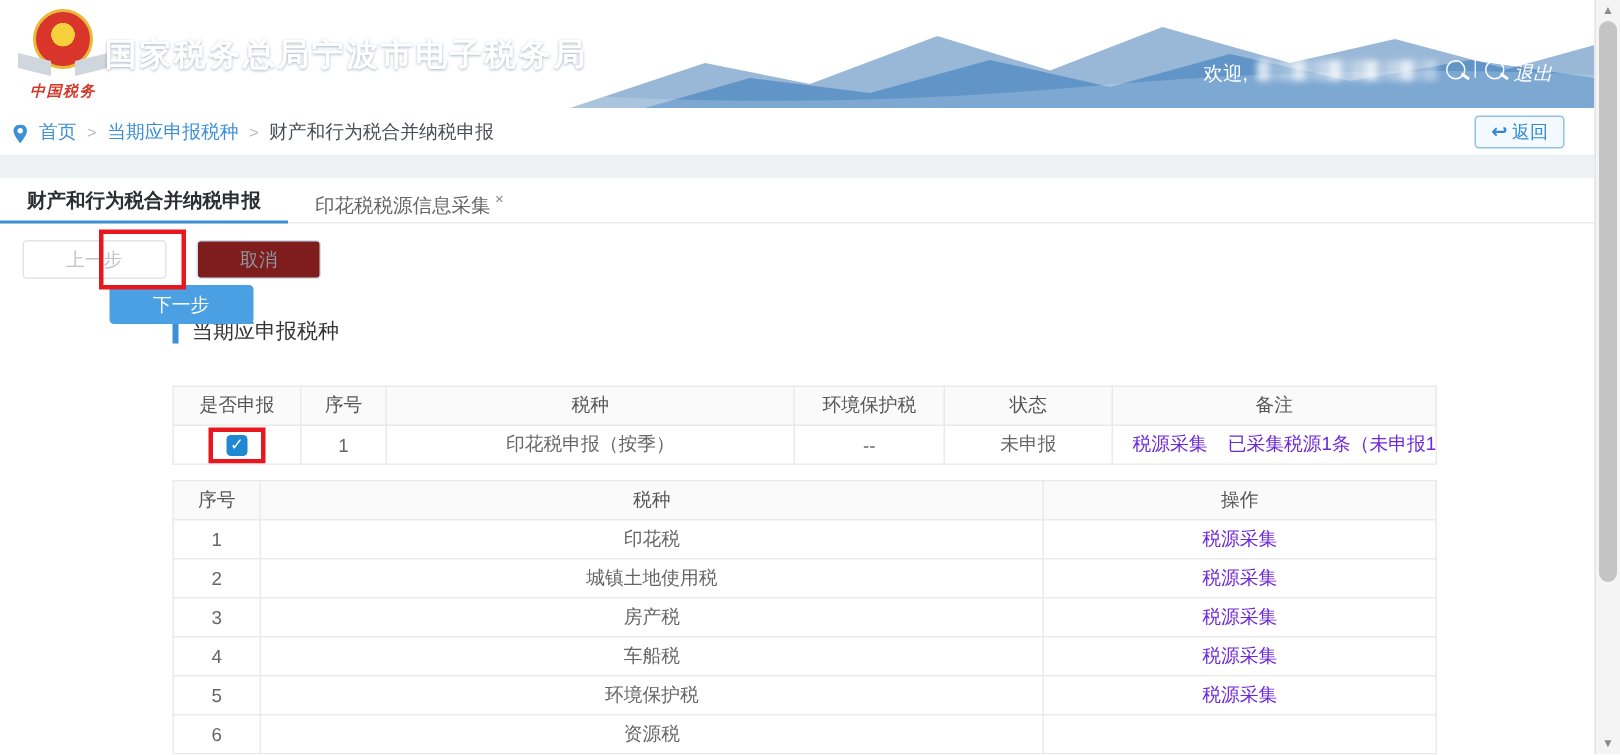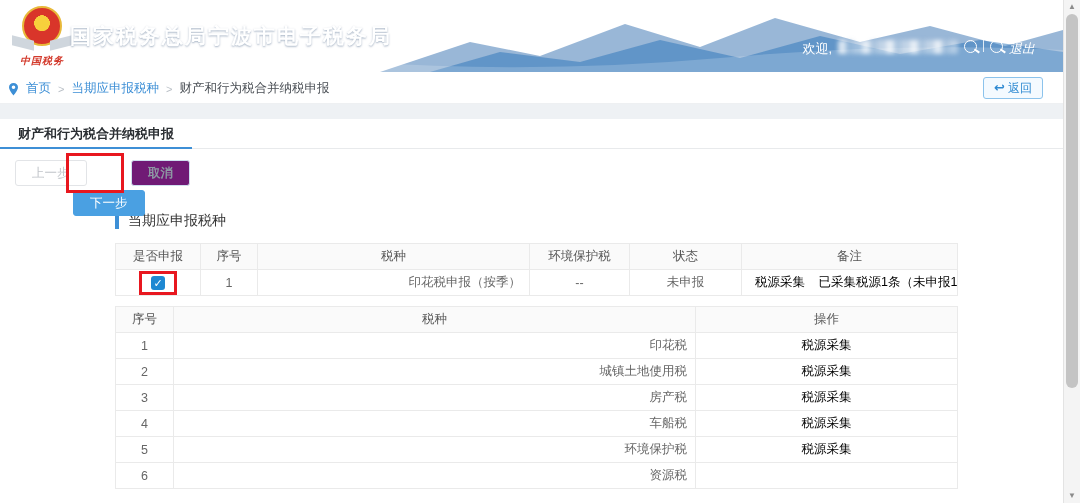--- a/index.html
+++ b/index.html
@@ -42,39 +42,39 @@
 
   
   .tabbar { position:relative; height:30px; background:#fff; border-bottom:1px solid #e8eaec; display:flex; }
   .tab { padding:0 18px; font-size:13px; line-height:29px; color:#666; cursor:pointer; position:relative; }
   .tab.active { color:#2b2f33; font-weight:bold; }
   .tab.active:after { content:""; position:absolute; left:0; right:0; bottom:-1px; height:2px; background:#3d8fd6; }
   .tab-close { font-size:10px; color:#888; vertical-align:super; margin-left:3px; cursor:pointer; }
 
   
   .btn-row { position:relative; height:46px; }
-  .btn { position:absolute; top:11px; height:26px; padding:0 16px; font-size:12.5px; border-radius:3px; line-height:24px; cursor:pointer; }
+  .btn { position:absolute; top:11px; height:26px; padding:0 28px; font-size:12.5px; border-radius:3px; line-height:24px; cursor:pointer; }
   .btn-prev { left:15px; background:#fff; border:1px solid #e2e4e7; color:#c0c4c9; cursor:not-allowed; }
   .btn-next { left:73px; background:#4aa0e2; border:1px solid #4aa0e2; color:#fff;margin-top:30px; }
-  .btn-cancel { left:131px; background:#701a75; border:1px solid #cfe0ef; color:#8d98a3;font-weight:bold; }
+  .btn-cancel { left:131px; background:#7f1d1d; border:1px solid #cfe0ef; color:#8d98a3; }
   .anno-next { position:absolute; left:66px; top:4px; width:58px; height:40px; border:3px solid #e8171f; pointer-events:none; }
 
   
   .section { margin-left:115px; width:842px; }
   .sec-title { display:flex; align-items:center; gap:9px; height:20px; margin-top:16px; }
   .sec-bar { width:4px; height:16px; background:#3d8fd6; }
   .sec-text { font-size:14px; font-weight:normal; color:#333; }
 
   table { border-collapse:collapse; table-layout:fixed; width:842px; font-size:12.5px; }
   th,td { border:1px solid #eaeaea; height:26px; padding:0 8px; text-align:center; color:#666; font-weight:normal; overflow:hidden; white-space:nowrap; }
   th { background:#fafafa; color:#555; }
-  td.left { text-align:right; }
-  .t1 { margin-top:12px; }
+  td.left { text-align:center; }
+  .t1 { margin-top:26px; }
   .t2 { margin-top:10px; }
-  a.lnk { color:#000000; text-decoration:none; cursor:pointer;text-align:right; }
+  a.lnk { color:#6d28d9; text-decoration:none; cursor:pointer;text-align:right; }
   .remark-cell a.lnk { margin:0 5px; }
 
   .cb-wrap { display:inline-block; border:3px solid #e8171f; padding:2px 9px; line-height:0; }
   .cb { display:inline-block; width:14px; height:14px; background:#1e88d2; border-radius:3px; color:#fff; font-size:11px; line-height:14px; text-align:center; }
 
   
   .scrollbar { position:absolute; right:0; top:0; width:17px; height:503px; background:#f4f4f4; border-left:1px solid #e3e3e3; }
   .sb-arrow { position:absolute; left:0; width:16px; height:14px; color:#8b8b8b; font-size:8px; text-align:center; line-height:14px; cursor:pointer; }
   .sb-up { top:0; }
   .sb-down { bottom:0; }
@@ -126,20 +126,23 @@
         <span class="back-ic">↩</span>
         <span>返回</span>
       </div>
     </div>
 
     <div class="gray-gap"></div>
 
     <div class="tabbar">
       <div class="tab active">
         <span>财产和行为税合并纳税申报</span>
+      </div>
+      <div class="tab">
+        <span>印花税税源信息采集</span><span class="tab-close">×</span>
       </div>
     </div>
 
     <div class="btn-row">
       <button class="btn btn-prev">上一步</button>
       <button class="btn btn-next">下一步</button>
       <button class="btn btn-cancel">取消</button>
       <div class="anno-next"></div>
     </div>
 

